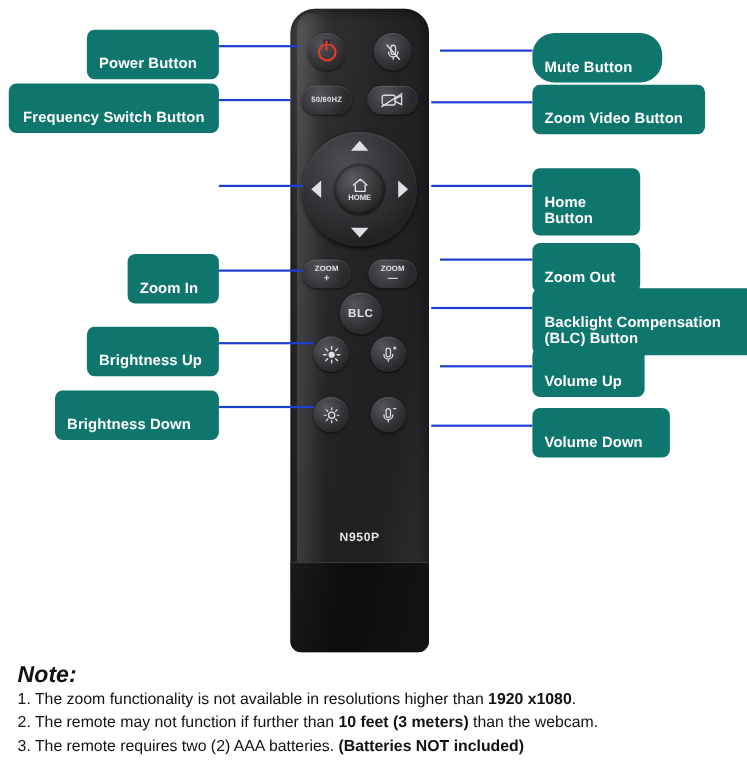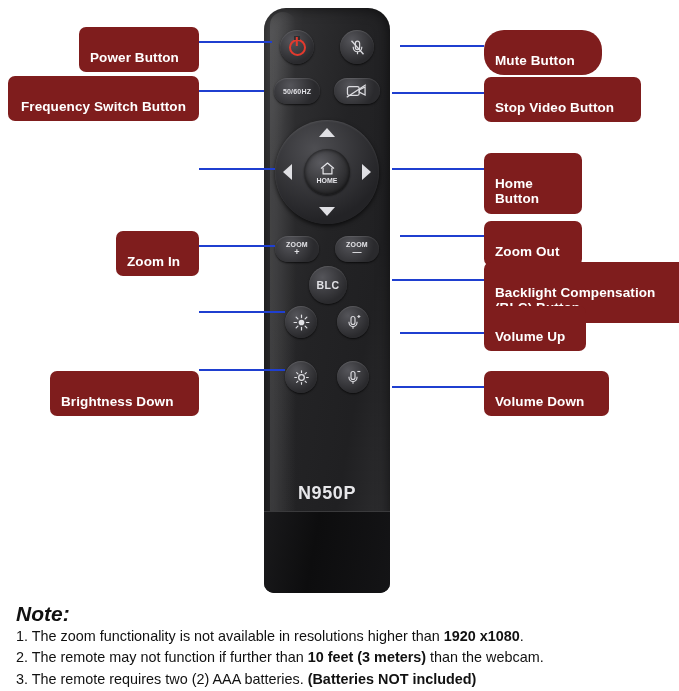--- a/index.html
+++ b/index.html
@@ -16,21 +16,21 @@
   #diagram {
     position: absolute;
     left: 0; top: 0;
     width: 679px;
     height: 691px;
   }
 
   
   .callout {
     position: absolute;
-    background: #7f1d1d;
+    background: #0f766e;
     color: #ffffff;
     border-radius: 7px;
     font-size: 13.5px;
     font-weight: 700;
     line-height: 1.15;
     padding: 7px 11px;
     white-space: pre-line;
     letter-spacing: 0.1px;
   }
   .callout.left  { text-align: left; }
@@ -144,21 +144,21 @@
   .tri.up    { border-left: 8px solid transparent; border-right: 8px solid transparent; border-bottom: 9px solid #e0e0e4; }
   .tri.down  { border-left: 8px solid transparent; border-right: 8px solid transparent; border-top: 9px solid #e0e0e4; }
   .tri.left  { border-top: 8px solid transparent; border-bottom: 8px solid transparent; border-right: 9px solid #e0e0e4; }
   .tri.right { border-top: 8px solid transparent; border-bottom: 8px solid transparent; border-left: 9px solid #e0e0e4; }
 
   .brand {
     position: absolute;
     width: 126px;
     text-align: center;
     color: #e7e7ea;
-    font-size: 18px;
+    font-size: 11px;
     font-weight: 700;
     letter-spacing: .6px;
   }
 
   
   .notes {
     position: absolute;
     left: 16px;
     top: 602px;
     width: 660px;
@@ -308,55 +308,58 @@
   </div>
   <div class="leader" style="left:199px; top:90px; width:65px;"></div>
 
   <div class="leader" style="left:199px; top:168px; width:76px;"></div>
 
   <div class="callout left" style="left:116px; top:231px; width:83px;">
     <span>Zoom In</span>
   </div>
   <div class="leader" style="left:199px; top:245px; width:76px;"></div>
 
+  <div class="callout left" style="left:79px; top:297px; width:120px;">
+    <span>Brightness Up</span>
+  </div>
   <div class="leader" style="left:199px; top:311px; width:86px;"></div>
 
-  <div class="callout left" style="left:50px; top:355px; width:149px;margin-top:16px;">
+  <div class="callout left" style="left:50px; top:355px; width:149px;">
     <span>Brightness Down</span>
   </div>
   <div class="leader" style="left:199px; top:369px; width:86px;"></div>
 
   <div class="leader" style="left:400px; top:45px; width:84px;"></div>
   <div class="callout right" style="left:484px; top:30px; width:118px;border-radius:20px;">
     <span>Mute Button</span>
   </div>
 
   <div class="leader" style="left:392px; top:92px; width:92px;"></div>
   <div class="callout right" style="left:484px; top:77px; width:157px;">
-    <span>Stop Video Button</span>
+    <span>Zoom Video Button</span>
   </div>
 
   <div class="leader" style="left:392px; top:168px; width:92px;"></div>
   <div class="callout right" style="left:484px; top:153px; width:98px;">
     <span>Home Button</span>
   </div>
 
   <div class="leader" style="left:400px; top:235px; width:84px;"></div>
   <div class="callout right" style="left:484px; top:221px; width:98px;">
     <span>Zoom Out</span>
   </div>
 
   <div class="leader" style="left:392px; top:279px; width:92px;"></div>
   <div class="callout right" style="left:484px; top:262px; width:218px;">
     <span>Backlight Compensation
 (BLC) Button</span>
   </div>
 
   <div class="leader" style="left:400px; top:332px; width:84px;"></div>
-  <div class="callout right" style="left:484px; top:306px; width:102px;">
+  <div class="callout right" style="left:484px; top:316px; width:102px;">
     <span>Volume Up</span>
   </div>
 
   <div class="leader" style="left:392px; top:386px; width:92px;"></div>
   <div class="callout right" style="left:484px; top:371px; width:125px;">
     <span>Volume Down</span>
   </div>
 
   <div class="notes">
     <div class="note-title">Note:</div>

